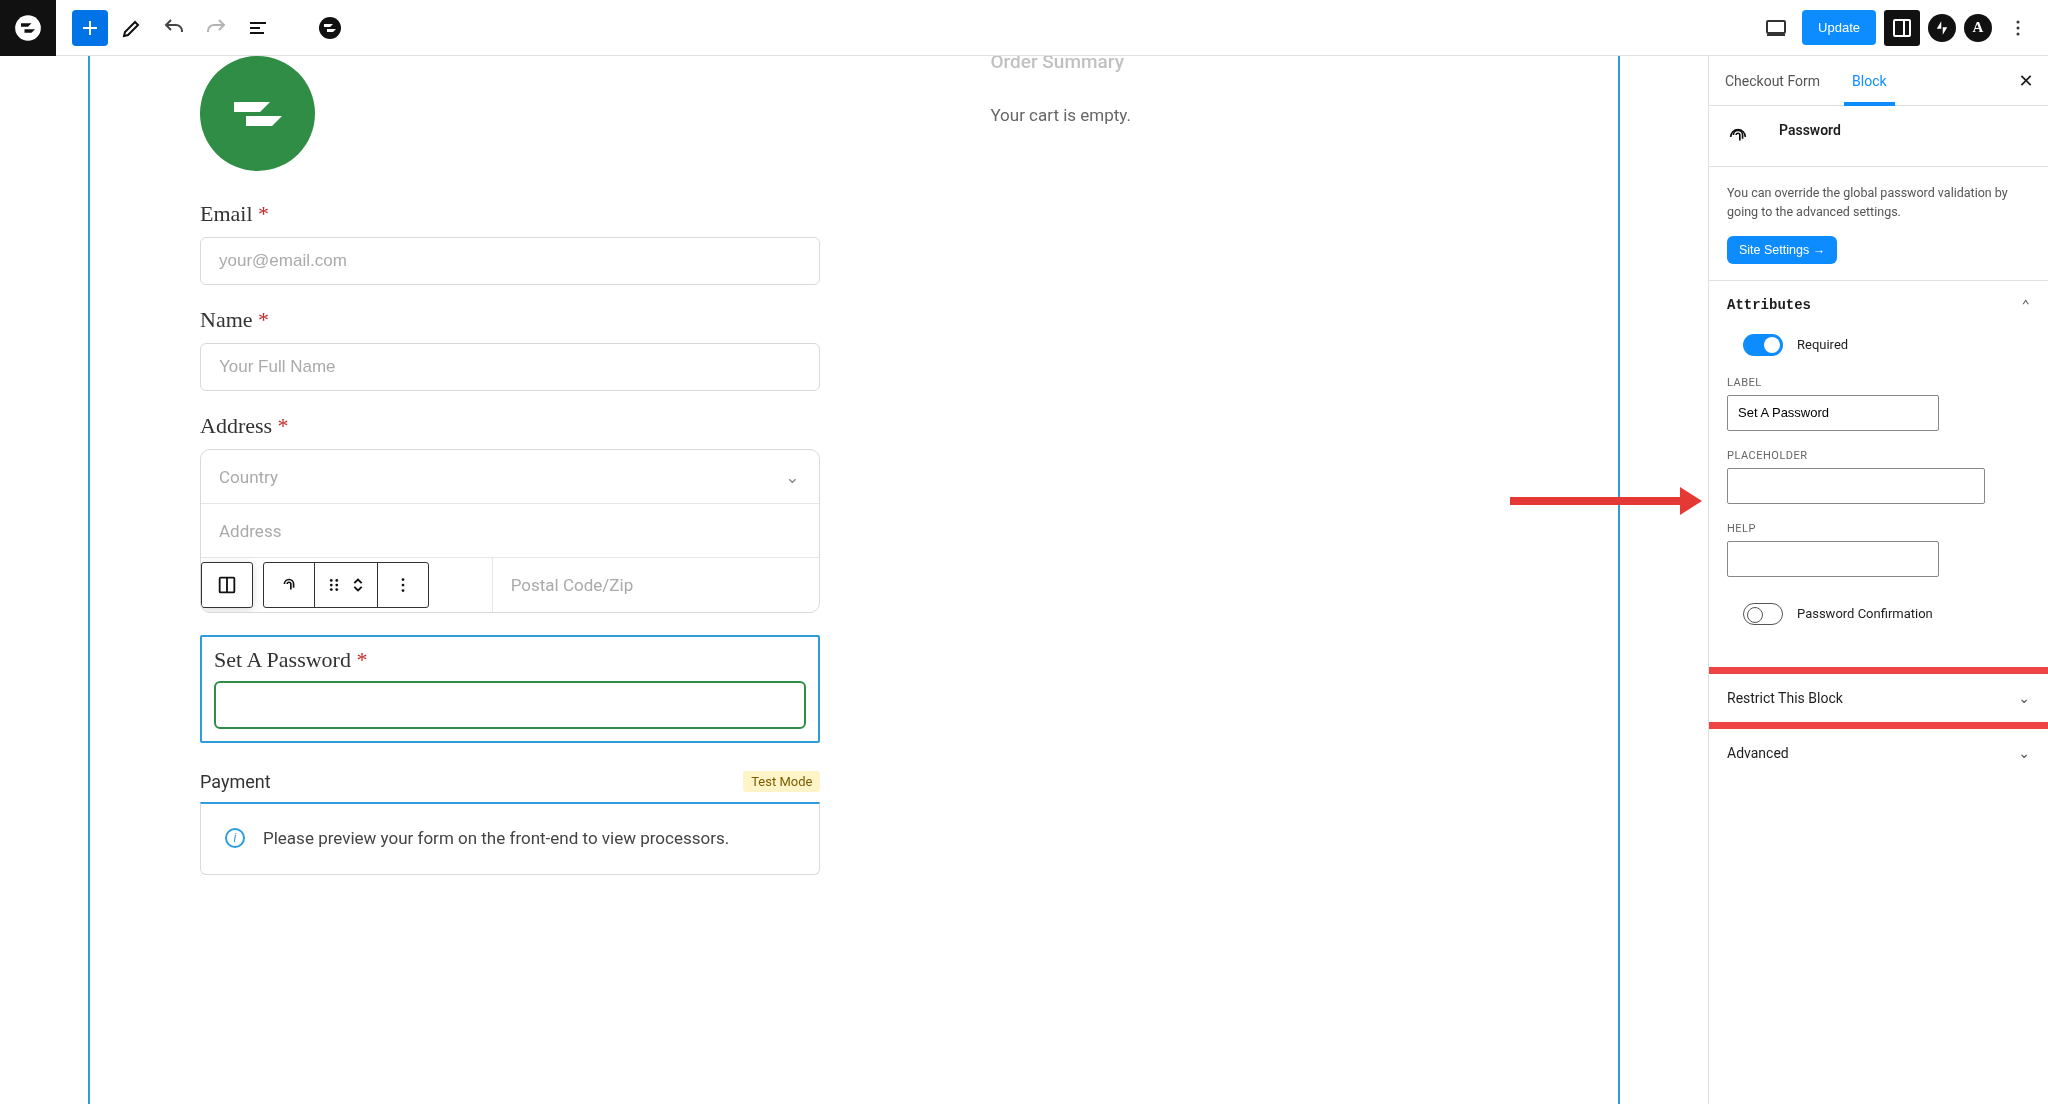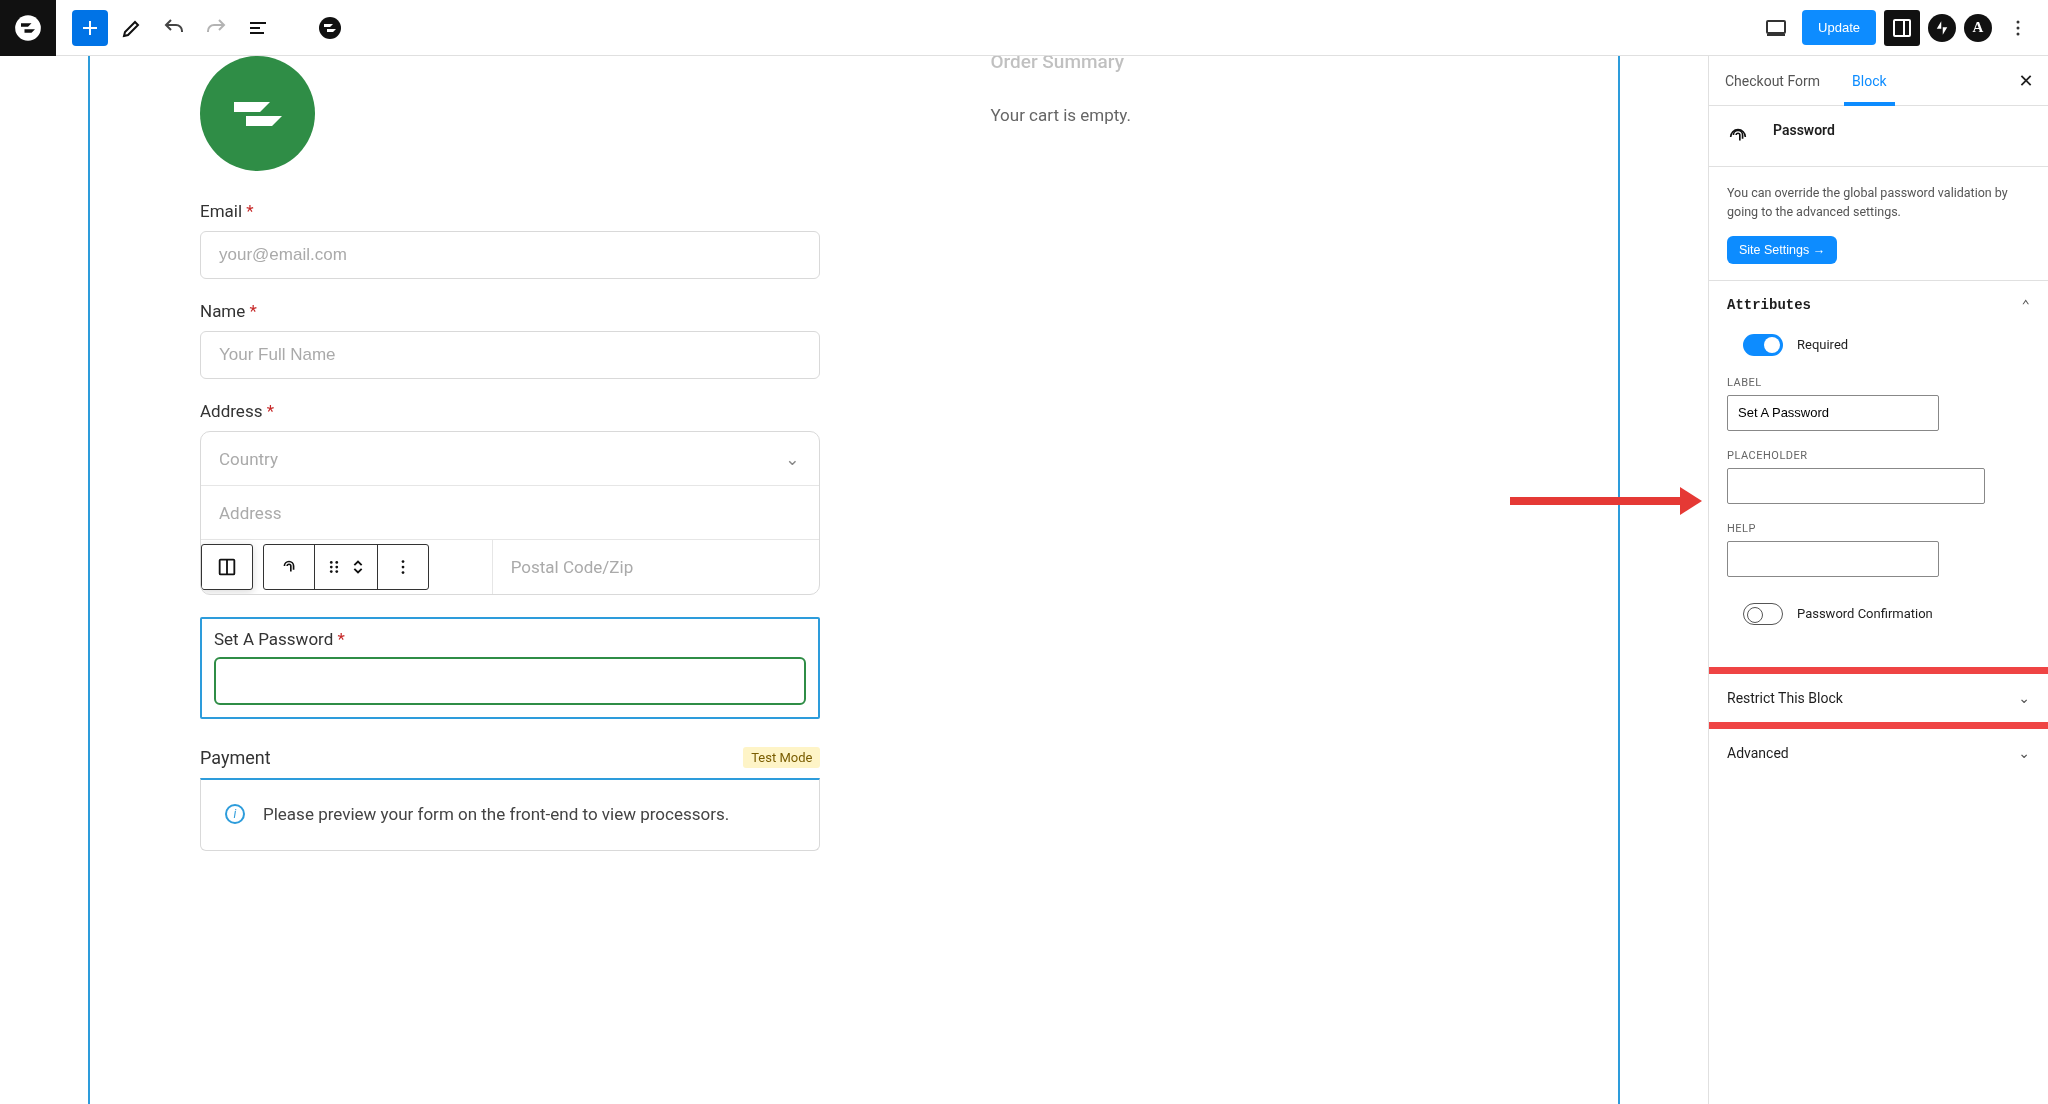--- a/index.html
+++ b/index.html
@@ -23,21 +23,21 @@
 .canvas { flex: 1; background: #fff; overflow-y: auto; position: relative; }
 .sidebar { width: 340px; border-left: 1px solid #e0e0e0; background: #fff; display: flex; flex-direction: column; overflow-y: auto; }
 
 
 .canvas-inner { margin: 0 88px; border-left: 2px solid #2d9cdb; border-right: 2px solid #2d9cdb; min-height: 100%; padding: 0 0 60px 0; display: flex; }
 .form-col { width: 55%; padding: 0 110px 0 110px; }
 .summary-col { flex: 1; padding: 0 40px 0 60px; }
 .logo-circle { width: 115px; height: 115px; border-radius: 50%; background: #2f8d46; margin-bottom: 30px; display: flex; align-items: center; justify-content: center; }
 .logo-circle svg { width: 64px; height: 40px; }
 .form-field { margin-bottom: 22px; }
-.form-label { display: block; font-size: 17px; color: #333; margin-bottom: 10px; }
+.form-label { display: block; font-size: 22px; color: #333; margin-bottom: 10px; font-family: Liberation Serif, serif; }
 .req { color: #c62828; }
 .form-input { width: 100%; height: 48px; border: 1px solid #d9d9d9; border-radius: 6px; padding: 0 18px; font-size: 17px; color: #555; }
 .form-input::placeholder { color: #aaa; }
 .addr-stack { border: 1px solid #d9d9d9; border-radius: 10px; overflow: hidden; }
 .addr-row { height: 54px; border-bottom: 1px solid #e6e6e6; display: flex; align-items: center; padding: 0 18px; color: #aaa; font-size: 17px; position: relative; }
 .addr-row:last-child { border-bottom: none; }
 .addr-row .chev { position: absolute; right: 20px; color: #888; }
 .last-addr-row { display: flex; }
 .last-addr-row .cell { flex: 1; height: 54px; display: flex; align-items: center; padding: 0 18px; color: #aaa; font-size: 17px; }
 .last-addr-row .cell:first-child { border-right: 1px solid #e6e6e6; }
@@ -70,21 +70,21 @@
 .cart-empty { font-size: 17px; color: #666; }
 
 
 .tabs { display: flex; border-bottom: 1px solid #e0e0e0; height: 50px; align-items: stretch; position: relative; }
 .tab { padding: 0 16px; display: flex; align-items: center; cursor: pointer; color: #555; font-size: 14px; position: relative; }
 .tab.active { color: #0d8cff; }
 .tab.active::after { content: ""; position: absolute; bottom: -1px; left: 8px; right: 8px; height: 4px; background: #0d8cff; }
 .tabs .close { margin-left: auto; width: 44px; display: flex; align-items: center; justify-content: center; cursor: pointer; font-size: 18px; }
 .panel-section { padding: 16px 18px; border-bottom: 1px solid #e0e0e0; }
 .panel-section.nobd { border-bottom: none; }
-.block-head { display: flex; gap: 18px; }
+.block-head { display: flex; gap: 24px; }
 .block-head-ico { width: 28px; height: 28px; display: flex; align-items: center; justify-content: flex-start; }
 .block-head-ico svg { width: 22px; height: 22px; }
 .block-head-txt .name { font-weight: 600; font-size: 14px; margin-bottom: 4px; }
 .block-head-txt .desc { font-size: 12.5px; color: #555; line-height: 1.5; }
 .override-note { font-size: 12.5px; color: #555; line-height: 1.55; margin-bottom: 14px; }
 .site-settings-btn { background: #0d8cff; color: #fff; border: none; padding: 7px 12px; border-radius: 6px; font-size: 12.5px; cursor: pointer; }
 .section-title-row { display: flex; align-items: center; justify-content: space-between; cursor: pointer; font-family: Liberation Mono, monospace; }
 .section-title { font-weight: 600; font-size: 14px; }
 .chevron { font-size: 14px; color: #555; }
 .attr-body { padding: 6px 18px 22px 18px; }

